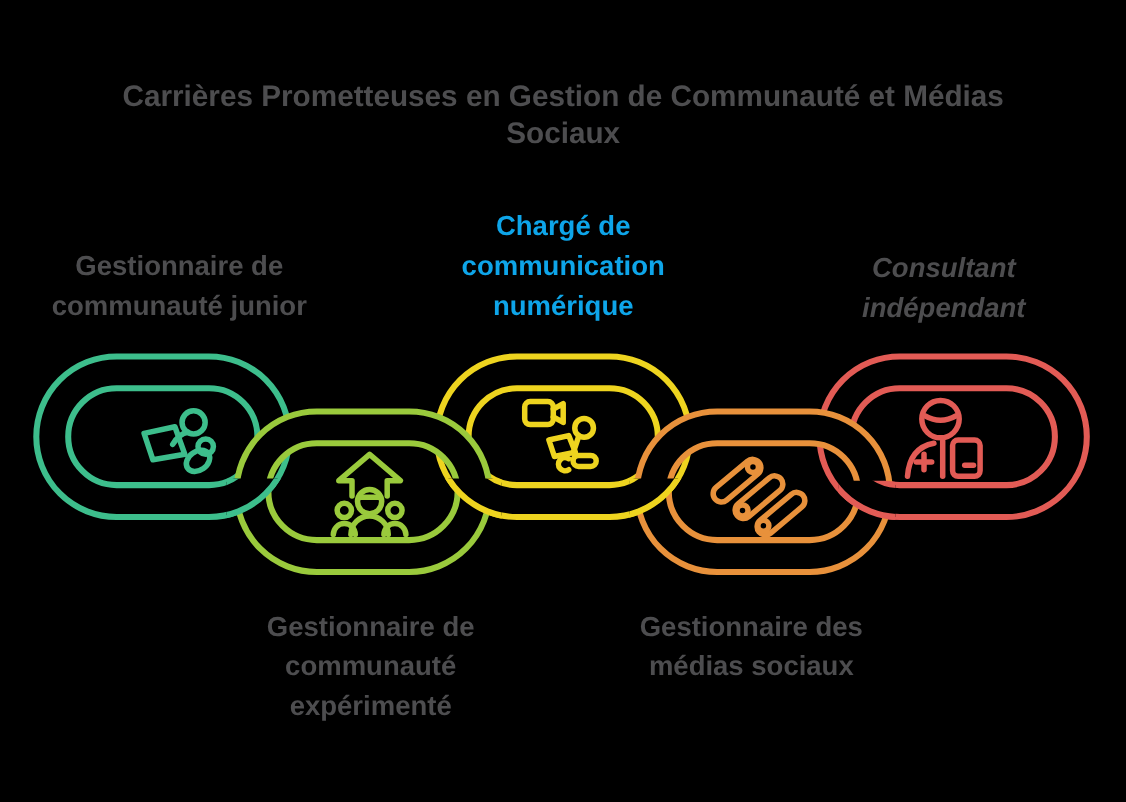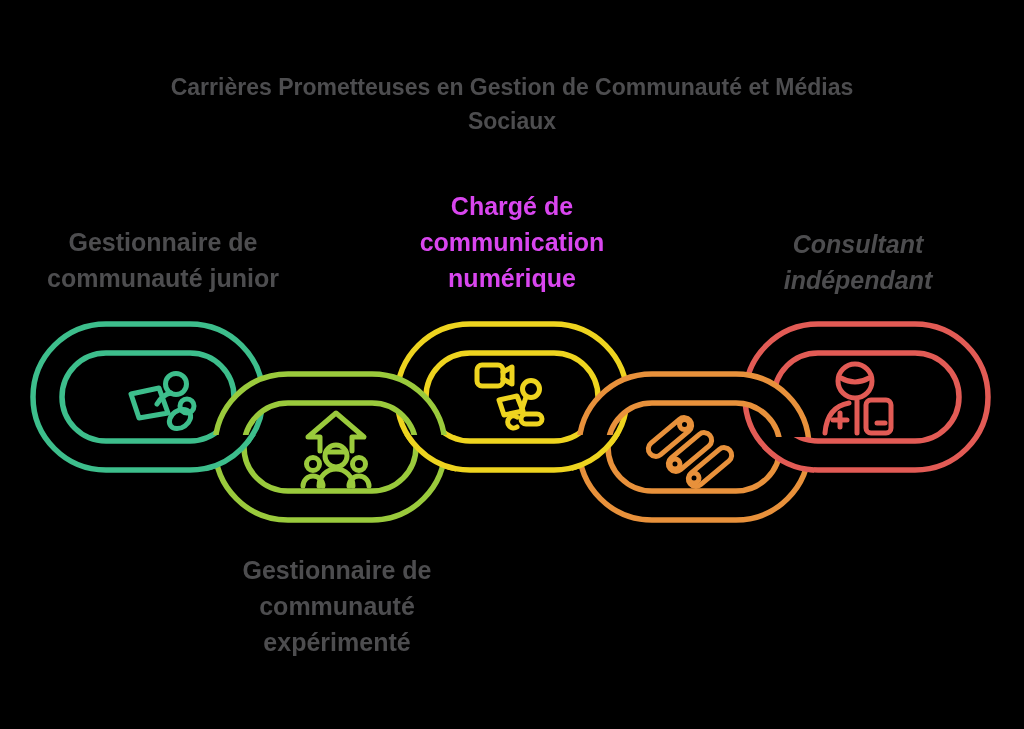--- a/index.html
+++ b/index.html
@@ -5,21 +5,21 @@
   html,body{margin:0;padding:0;}
   body{
     width:1024px;height:729px;
     background:#000000;
     font-family:"Liberation Sans", sans-serif;
     overflow:hidden;position:relative;
   }
   .stage{position:absolute;left:0;top:0;width:1024px;height:729px;}
   .title{
     position:absolute;left:82px;top:70px;width:860px;
-    text-align:center;font-size:23px;line-height:34px;font-weight:bold;
+    text-align:center;font-size:27px;line-height:34px;font-weight:bold;
     white-space:pre-line;color:#4d4d4f;
   }
   .lbl{
     position:absolute;text-align:center;font-weight:bold;
     font-size:25px;line-height:36px;white-space:pre-line;color:#4d4d4f;
   }
   .lbl-junior     {left:23px;  top:224px; width:280px;}
   .lbl-charge     {left:392px; top:188px; width:240px;}
   .lbl-consultant {left:738px; top:226px; width:240px;font-style:italic;}
   .lbl-experimente{left:217px; top:552px; width:240px;}
@@ -29,28 +29,30 @@
 </head>
 <body style="background: rgb(0, 0, 0);">
 
 <div class="stage">
 
   <div class="title" style="color: rgb(77, 77, 79);">Carrières Prometteuses en Gestion de Communauté et Médias
 Sociaux</div>
 
   <div class="lbl lbl-junior" style="color: rgb(77, 77, 79);">Gestionnaire de
 communauté junior</div>
-  <div class="lbl lbl-charge" style="color: #d946ef;">Chargé de
+  <div class="lbl lbl-charge" style="color: #0ea5e9;">Chargé de
 communication
 numérique</div>
   <div class="lbl lbl-consultant" style="color: rgb(77, 77, 79);">Consultant
 indépendant</div>
   <div class="lbl lbl-experimente" style="color: rgb(77, 77, 79);">Gestionnaire de
 communauté
 expérimenté</div>
+  <div class="lbl lbl-medias" style="color: rgb(77, 77, 79);">Gestionnaire des
+médias sociaux</div>
 
   <svg width="1024" height="729" viewBox="0 0 1024 729">
     <defs>
       <clipPath id="cp-teal">
           <rect x="206" y="435" width="62" height="41"></rect>
         </clipPath>
       <clipPath id="cp-yellow-left">
           <rect x="398" y="435" width="58" height="41"></rect>
         </clipPath>
       <clipPath id="cp-yellow-right">

